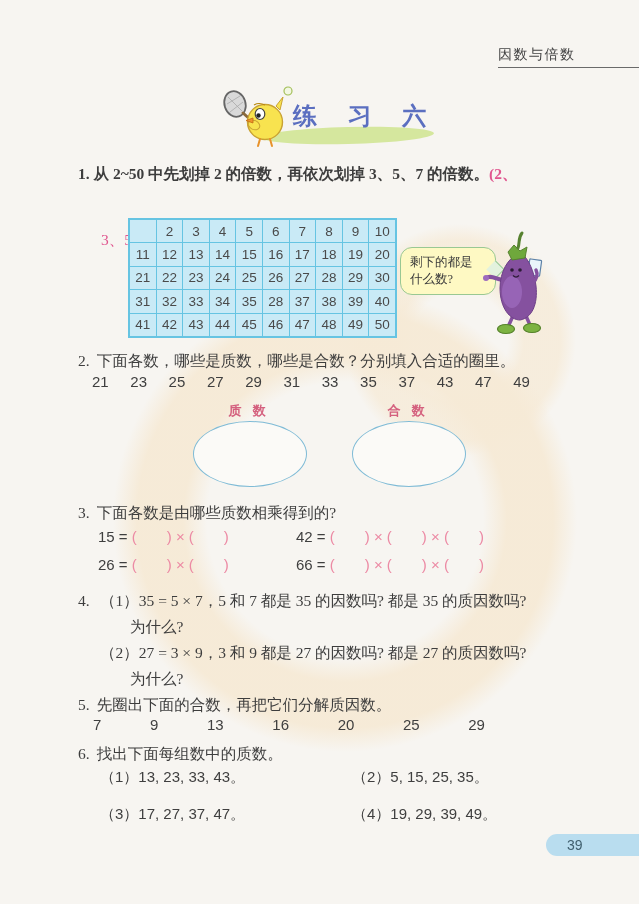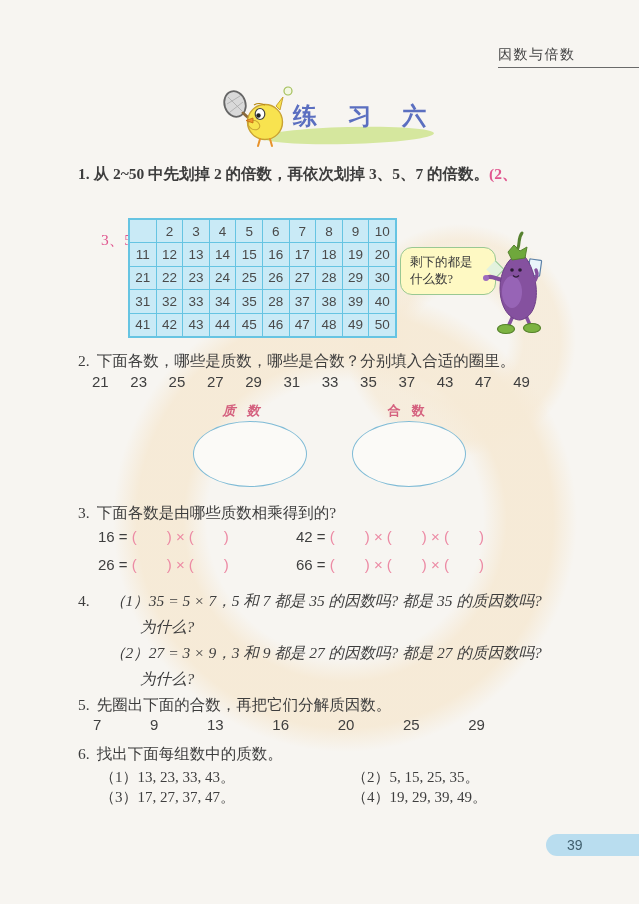--- a/index.html
+++ b/index.html
@@ -38,29 +38,29 @@
   .oval-label{position:absolute;width:112px;text-align:center;top:402px;color:#d4607e;
     font-weight:bold;font-size:13px;letter-spacing:4px;}
   .oval{position:absolute;top:421px;width:112px;height:64px;border:1.5px solid #7fbbd6;
     border-radius:50%;background:#fbfaf7;}
   
   .eqgrid{position:absolute;left:98px;top:524px;width:470px;display:grid;
     grid-template-columns:198px 1fr;row-gap:3px;font-family:"Liberation Sans",sans-serif;
     font-size:15px;line-height:25px;color:#3f3f3f;}
   .eqgrid .blanks{color:#ec8aa4;white-space:pre;}
   
-  .q4-parts{margin-left:32px;font-style:italic;}
+  .q4-parts{margin-left:22px;}
   .q4 .qline{line-height:26px;}
   .q4-l2{margin-left:30px;}
   
   .q5-numbers{position:absolute;left:93px;top:716px;width:392px;display:flex;
     justify-content:space-between;font-family:"Liberation Sans",sans-serif;font-size:15px;color:#3f3f3f;}
   
   .q6-grid{position:absolute;left:100px;top:768px;width:460px;display:grid;
-    grid-template-columns:252px 1fr;row-gap:1px;font-family:Liberation Serif, serif;
+    grid-template-columns:252px 1fr;row-gap:18px;font-family:Liberation Sans, sans-serif;
     font-size:15px;color:#3f3f3f;}
   
   .pagepill{position:absolute;left:546px;top:834px;right:0;height:22px;background:#b9ddef;
     border-radius:11px 0 0 11px;font-family:"Liberation Sans",sans-serif;font-size:14px;
     line-height:22px;color:#41606f;padding-left:21px;box-sizing:border-box;}
 </style>
 </head>
 <body>
 
 <div class="page">
@@ -179,32 +179,32 @@
       <span>27</span>
       <span>29</span>
       <span>31</span>
       <span>33</span>
       <span>35</span>
       <span>37</span>
       <span>43</span>
       <span>47</span>
       <span>49</span>
     </div>
-  <div class="oval-label" style="left:187px;font-style:italic;">质 数</div>
+  <div class="oval-label" style="left:193px;">质 数</div>
   <div class="oval-label" style="left:352px;">合 数</div>
   <div class="oval" style="left:193px;"></div>
   <div class="oval" style="left:352px;"></div>
 
   <div class="abs qline qhead" style="left:78px;top:501px;">
     <span>3.</span>
     <span>下面各数是由哪些质数相乘得到的?</span>
   </div>
   <div class="eqgrid">
       <div>
-      <span>16 = </span><span class="blanks">(　　) × (　　)</span>
+      <span>15 = </span><span class="blanks">(　　) × (　　)</span>
     </div>
       <div>
       <span>42 = </span><span class="blanks">(　　) × (　　) × (　　)</span>
     </div>
       <div>
       <span>26 = </span><span class="blanks">(　　) × (　　)</span>
     </div>
       <div>
       <span>66 = </span><span class="blanks">(　　) × (　　) × (　　)</span>
     </div>

